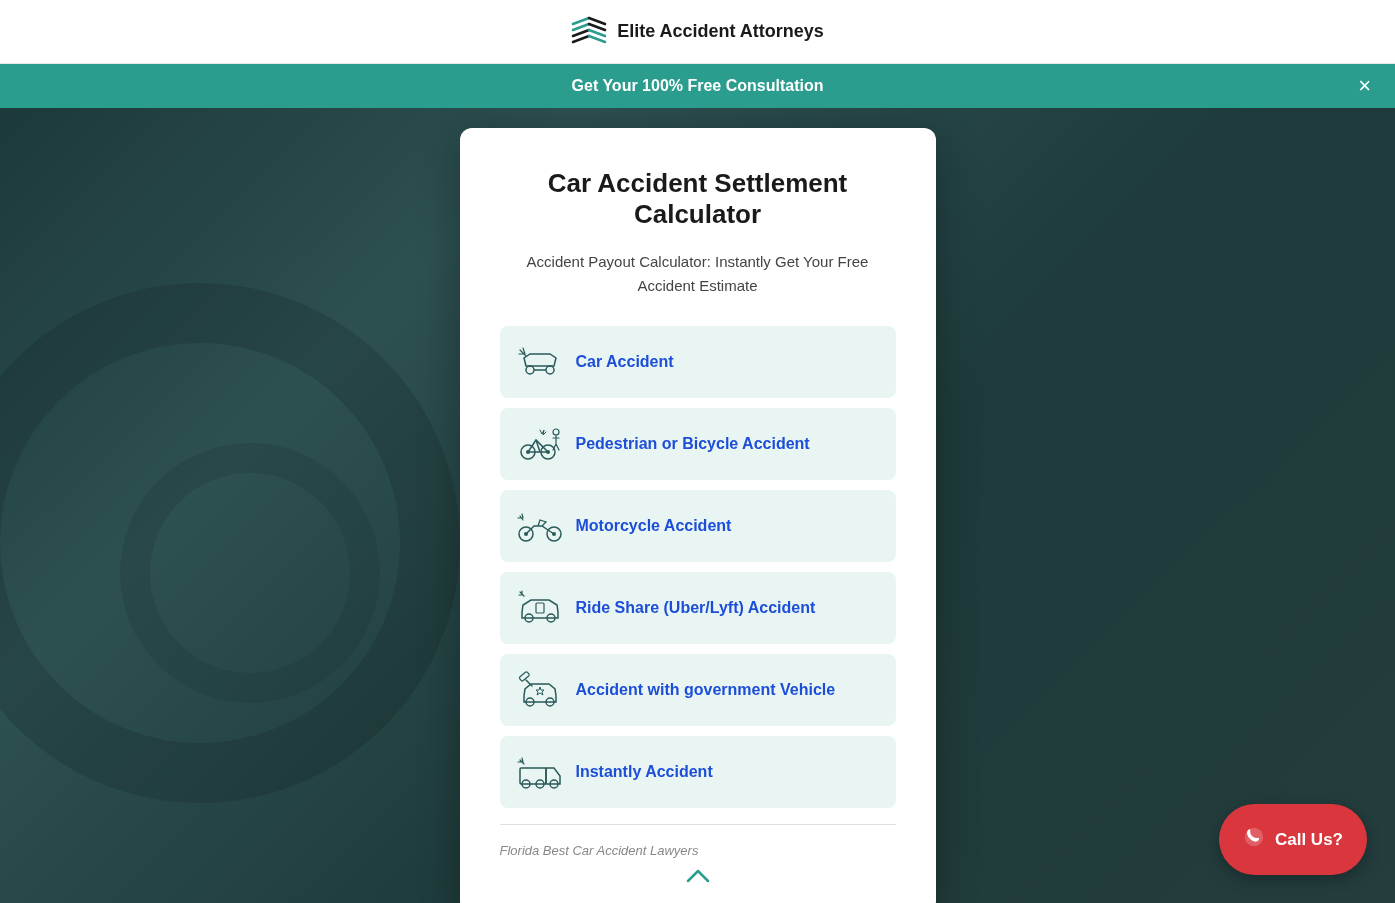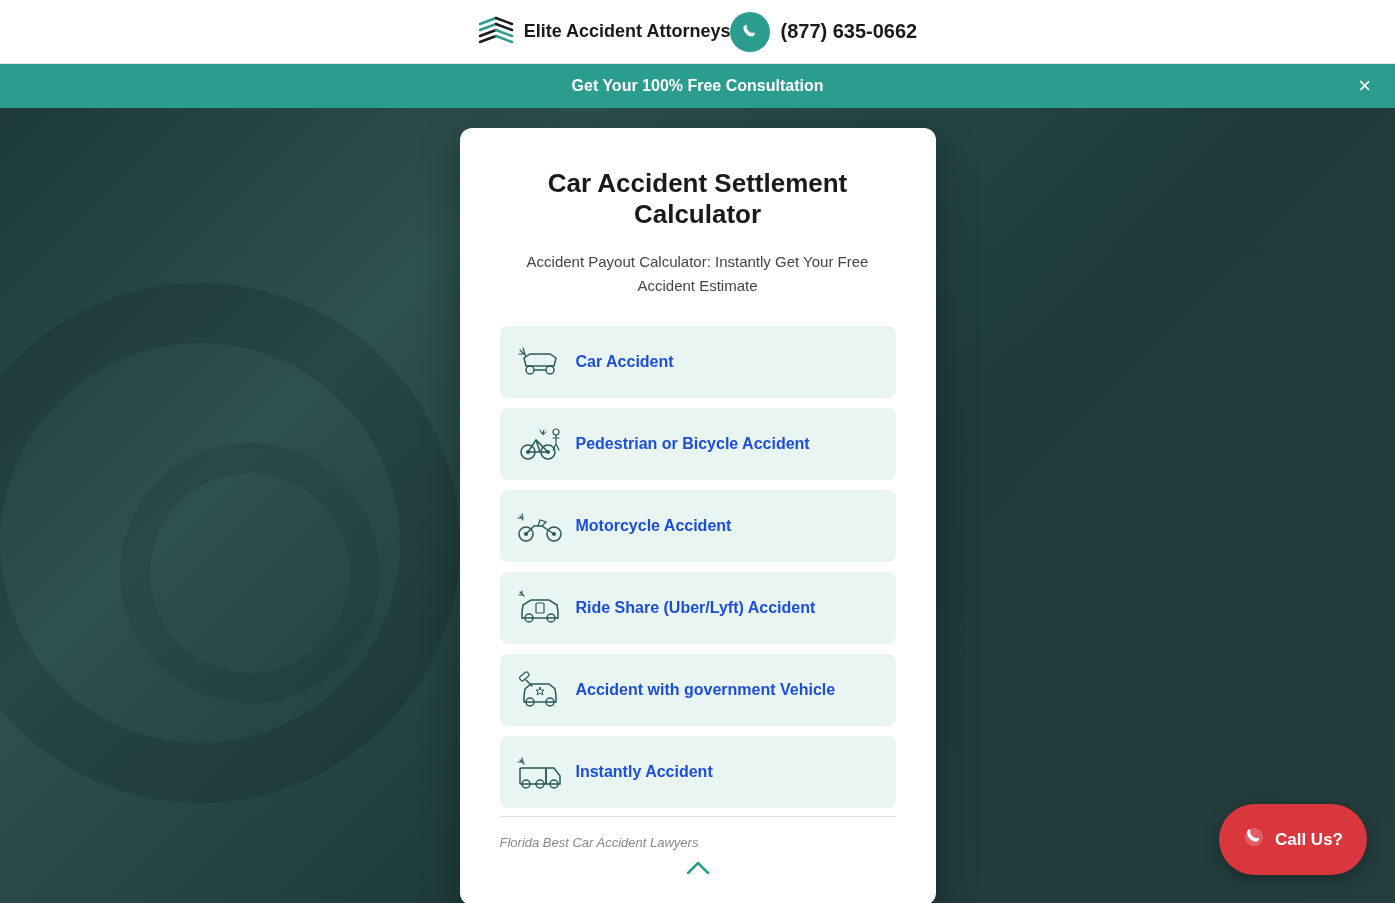--- a/index.html
+++ b/index.html
@@ -174,21 +174,21 @@
       justify-content: center;
     }
     .option-label {
       font-size: 16px;
       font-weight: 700;
       color: #1d4ed8;
     }
 
     
     .card-footer {
-      margin-top: 8px;
+      margin-top: 16px;
       padding-top: 16px;
       border-top: 1px solid #e0e0e0;
     }
     .card-footer-text {
       font-size: 13px;
       color: #888;
       font-style: italic;
     }
     .card-footer-arrow {
       display: flex;
@@ -240,29 +240,20 @@
         <line x1="2" y1="20" x2="18" y2="14" stroke="#1a1a1a" stroke-width="2.5" stroke-linecap="round"></line>
         <line x1="2" y1="26" x2="18" y2="20" stroke="#1a1a1a" stroke-width="2.5" stroke-linecap="round"></line>
         <line x1="18" y1="2" x2="34" y2="8" stroke="#1a1a1a" stroke-width="2.5" stroke-linecap="round"></line>
         <line x1="18" y1="8" x2="34" y2="14" stroke="#1a1a1a" stroke-width="2.5" stroke-linecap="round"></line>
         <line x1="18" y1="14" x2="34" y2="20" stroke="#2a9d8f" stroke-width="2.5" stroke-linecap="round"></line>
         <line x1="18" y1="20" x2="34" y2="26" stroke="#2a9d8f" stroke-width="2.5" stroke-linecap="round"></line>
       </svg>
     </div>
     <span class="logo-text">Elite Accident Attorneys</span>
   </div>
-  <div class="phone-area">
-    <div class="phone-icon-circle">
-      <svg width="20" height="20" viewBox="0 0 24 24" fill="none">
-        <circle cx="12" cy="12" r="10" fill="#2a9d8f"></circle>
-        <path d="M8 4.5C7.5 6.5 8 9 10 11C12 13 14.5 13.5 16.5 13C16.5 13 17.5 12.5 17.5 14C17.5 15.5 16 16.5 15 17C13.5 17.5 10 16.5 7.5 14C5 11.5 4 8 4.5 6.5C5 5 6 3.5 7.5 3.5C8 3.5 8 4.5 8 4.5Z" fill="white" stroke="white" stroke-width="0.5"></path>
-      </svg>
-    </div>
-    <span class="phone-number">(877) 635-0662</span>
-  </div>
 </header>
 
 <div class="banner">
   <span class="banner-text">Get Your 100% Free Consultation</span>
   <span class="banner-close">×</span>
 </div>
 
 <div class="main-content">
   <div class="modal-card">
     <h1 class="modal-title">Car Accident Settlement Calculator</h1>

